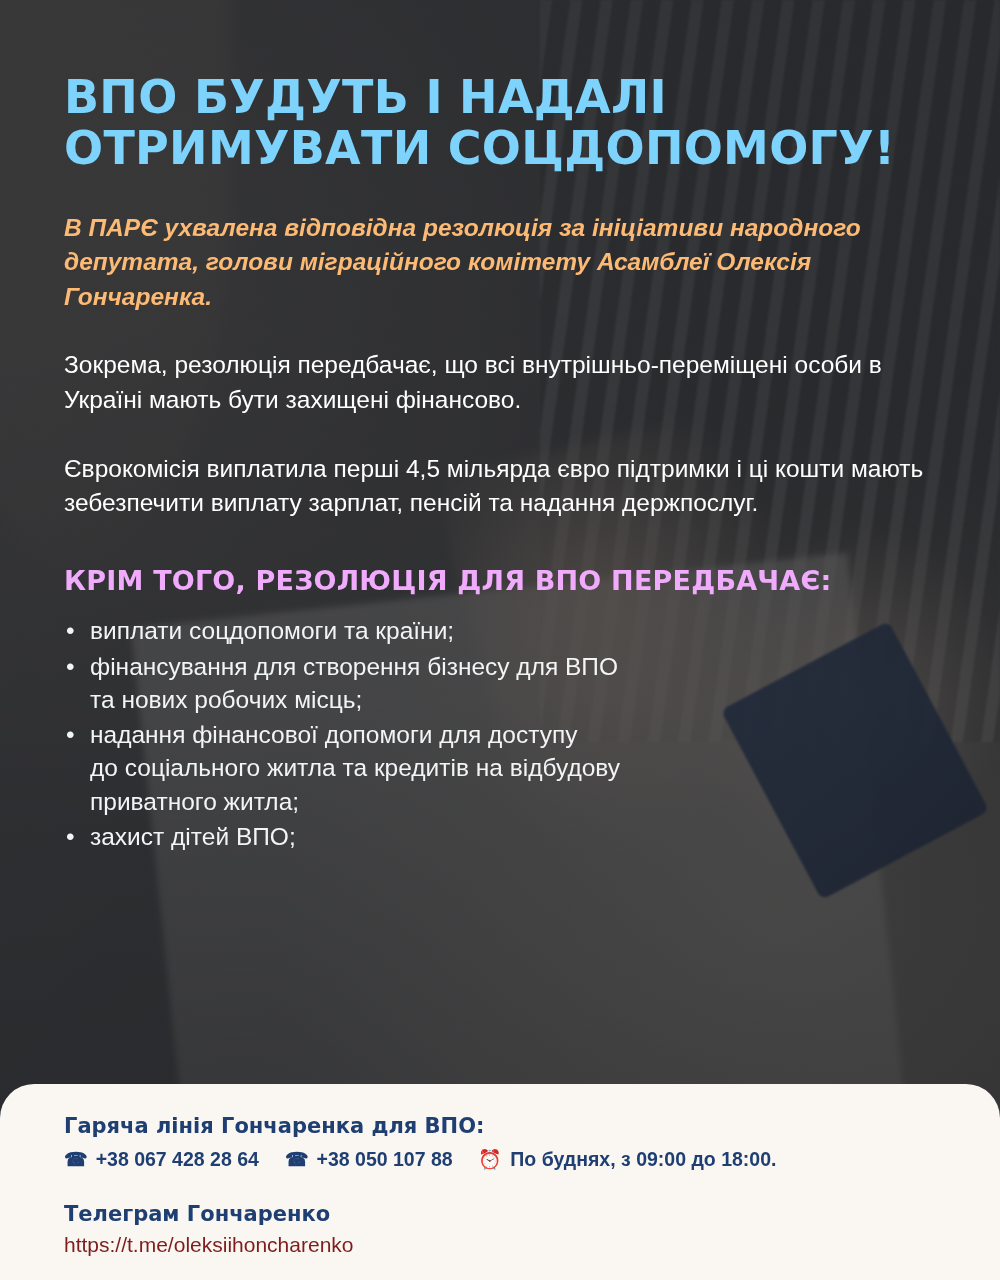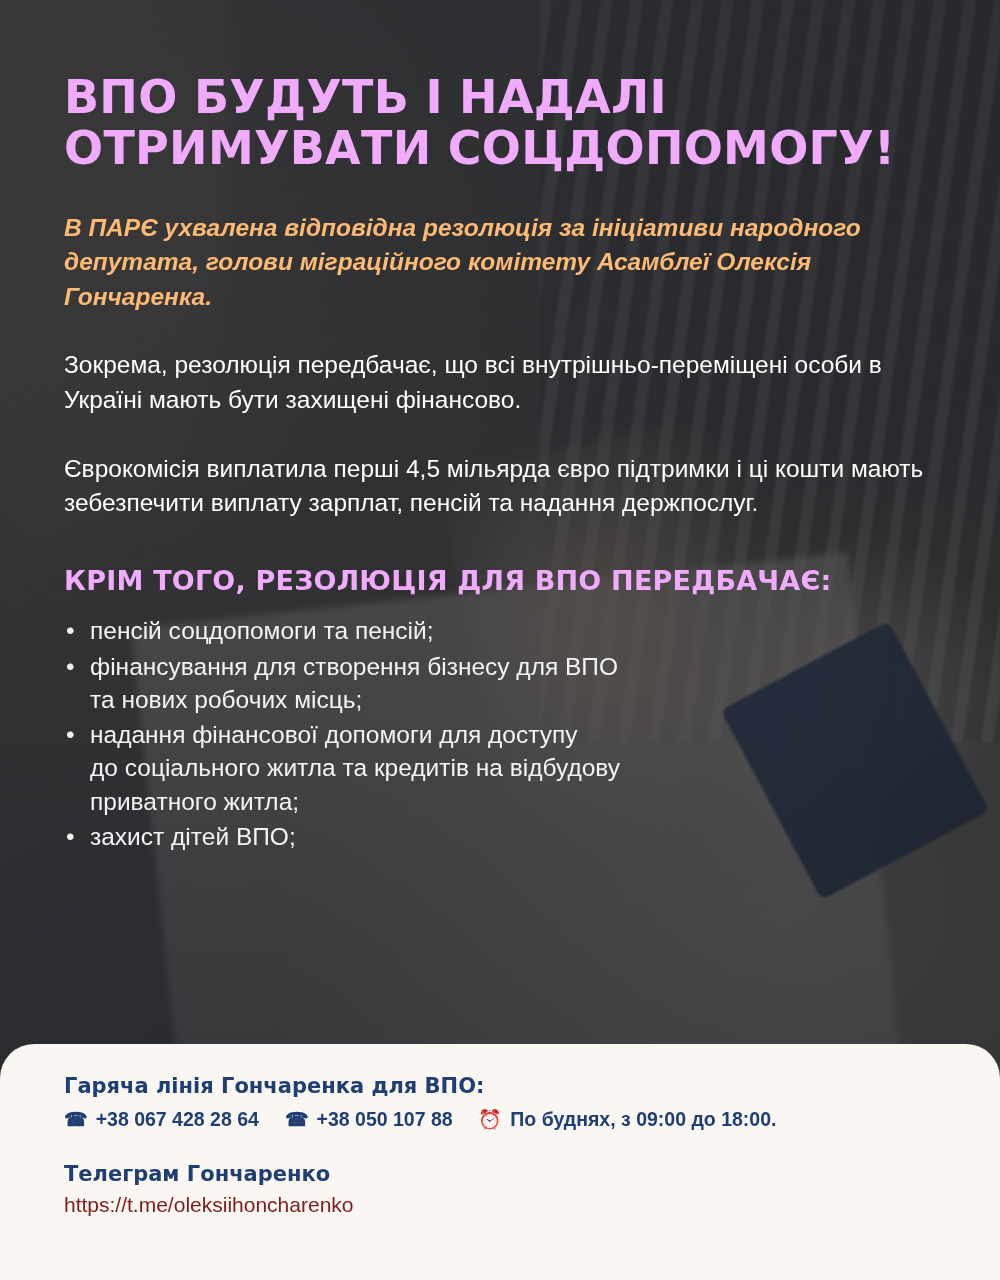--- a/index.html
+++ b/index.html
@@ -92,21 +92,21 @@
 
   
   .content {
     position: absolute;
     inset: 0;
     padding: 72px 64px 0 64px;
     color: #ffffff;
   }
 
   h1.headline {
-    color: #f0abfc;
+    color: #7dd3fc;
     font-weight: 800;
     font-size: 46px;
     line-height: 1.10;
     letter-spacing: 0.3px;
     text-transform: uppercase;
     font-family: "DejaVu Sans", sans-serif;
   }
 
   .lede {
     margin-top: 38px;
@@ -152,21 +152,21 @@
     position: absolute;
     left: 2px;
     top: 0;
     color: #f2f4f6;
   }
 
   
   .footer {
     position: absolute;
     left: 0; right: 0; bottom: 0;
-    height: 236px;
+    height: 196px;
     background: #faf7f2;
     border-radius: 34px 34px 0 0;
     padding: 30px 64px 0 64px;
     color: #1d3557;
   }
   .footer-title {
     color: #1f3f73;
     font-weight: 800;
     font-size: 21px;
     font-family: "DejaVu Sans", sans-serif;
@@ -211,21 +211,21 @@
 
   <p class="lede">В ПАРЄ ухвалена відповідна резолюція за ініціативи народного депутата, голови міграційного комітету Асамблеї Олексія Гончаренка.</p>
 
   <p class="para">Зокрема, резолюція передбачає, що всі внутрішньо-переміщені особи в Україні мають бути захищені фінансово.</p>
 
   <p class="para">Єврокомісія виплатила перші 4,5 мільярда євро підтримки і ці кошти мають зебезпечити виплату зарплат, пенсій та надання держпослуг.</p>
 
   <h2 class="subhead">КРІМ ТОГО, РЕЗОЛЮЦІЯ ДЛЯ ВПО ПЕРЕДБАЧАЄ:</h2>
 
   <ul class="bullets">
-    <li>пенсій соцдопомоги та пенсій;</li>
+    <li>виплати соцдопомоги та країни;</li>
     <li>фінансування для створення бізнесу для ВПО
 та нових робочих місць;</li>
     <li>надання фінансової допомоги для доступу
 до соціального житла та кредитів на відбудову
 приватного житла;</li>
     <li>захист дітей ВПО;</li>
   </ul>
 </div>
 
 <div class="footer">

